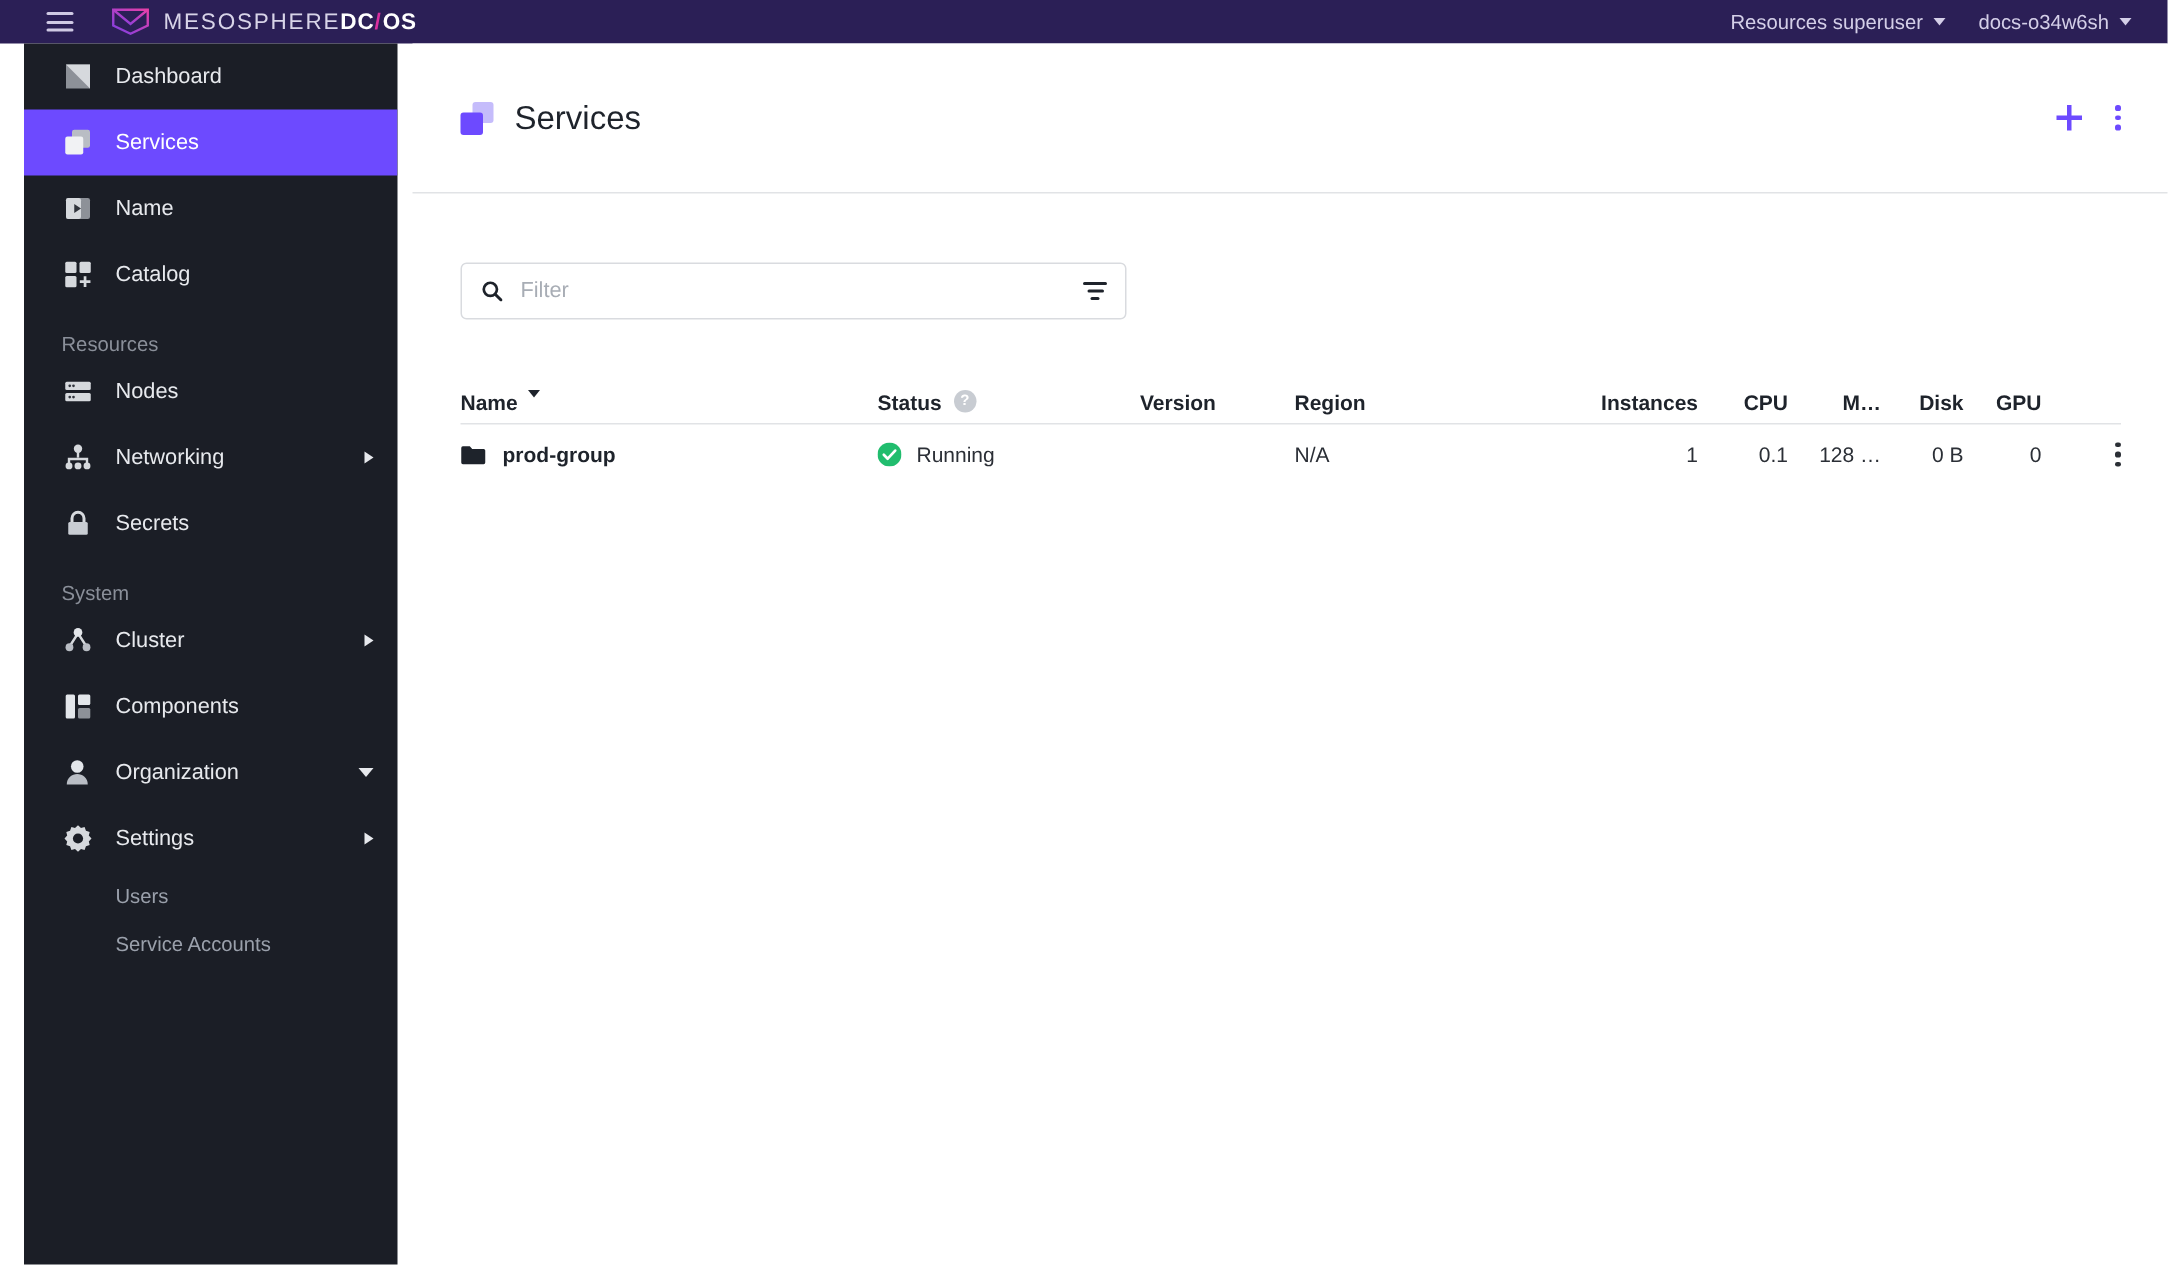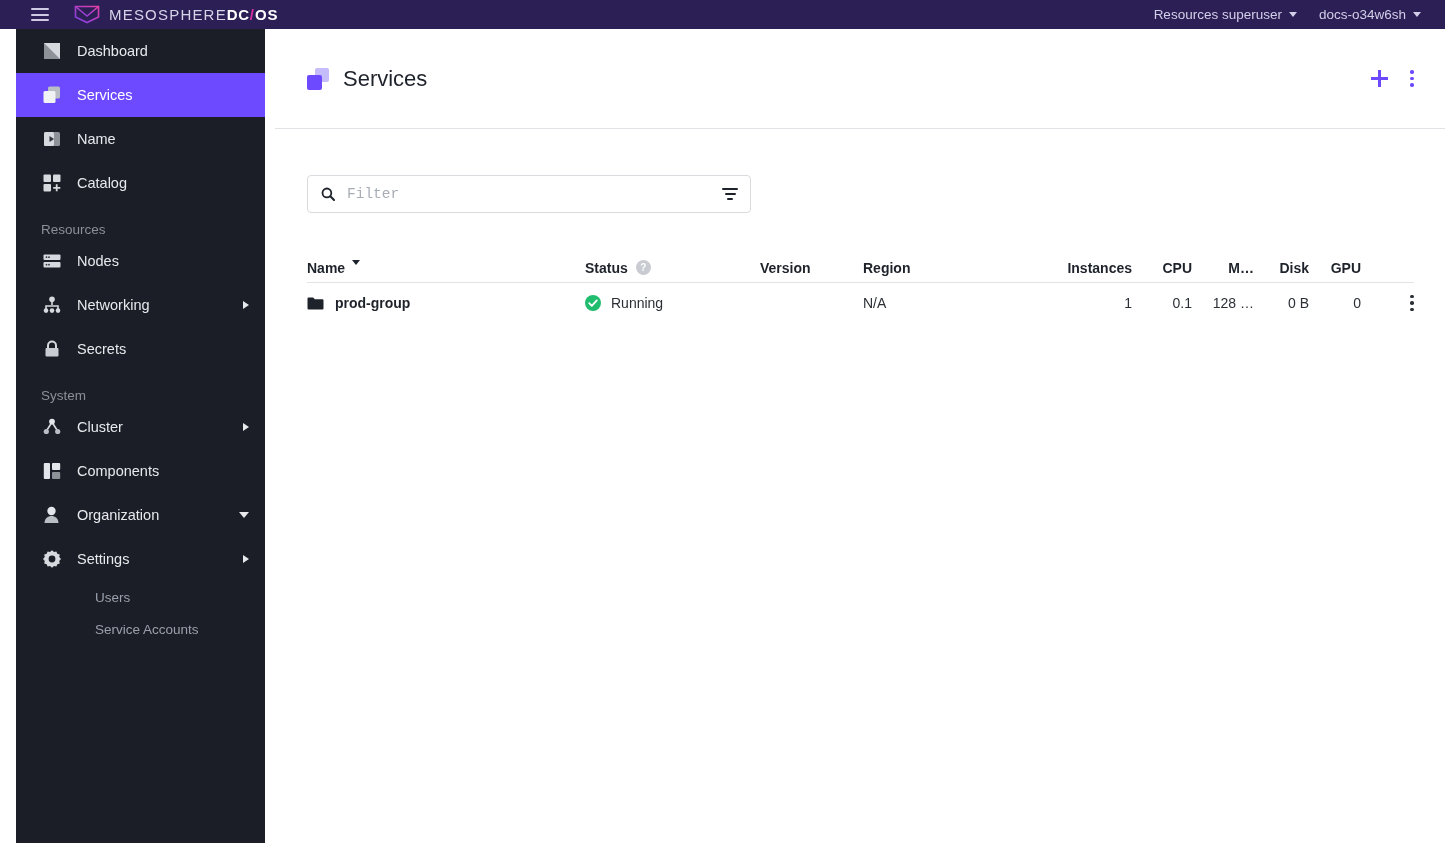--- a/index.html
+++ b/index.html
@@ -94,21 +94,21 @@
     border-bottom: 0;
   }
   .nav-section {
     color: #8a8f99; font-size: 13.5px;
     padding-left: 25px;
     height: 34px; display: flex; align-items: flex-end;
     padding-bottom: 2px;
   }
   .nav-sub {
     height: 32px; display: flex; align-items: center;
-    padding-left: 79px; cursor: pointer;
+    padding-left: 61px; cursor: pointer;
   }
   .nav-sub span { color: #9aa0ab; font-size: 13.5px; }
 
   
   .content {
     position: absolute; top: 29px; left: 275px;
     width: 1170px; height: 814px;
     background: #ffffff;
   }
   .page-header {
@@ -148,21 +148,21 @@
   .filter-box {
     width: 444px; height: 38px;
     border: 1px solid #d9dbdf; border-radius: 4px;
     display: flex; align-items: center;
     padding: 0 12px 0 13px;
     background: #fff;
   }
   .search-icon { width: 14px; height: 14px; flex: 0 0 14px; margin-right: 12px; }
   .filter-input {
     flex: 1; border: none; outline: none;
-    font-size: 14.5px; font-family: Liberation Mono, monospace;
+    font-size: 14.5px; font-family: Liberation Sans, sans-serif;
     color: #737373; background: transparent;
   }
   .filter-input::placeholder { color: #a8adb5; }
   .funnel { width: 16px; height: 12px; display: flex; flex-direction: column; justify-content: space-between; align-items: center; cursor: pointer; }
   .funnel i { display: block; height: 2px; background: #1e232b; border-radius: 1px; }
   .funnel i:nth-child(1) { width: 16px; }
   .funnel i:nth-child(2) { width: 11px; }
   .funnel i:nth-child(3) { width: 6px; }
 
   

